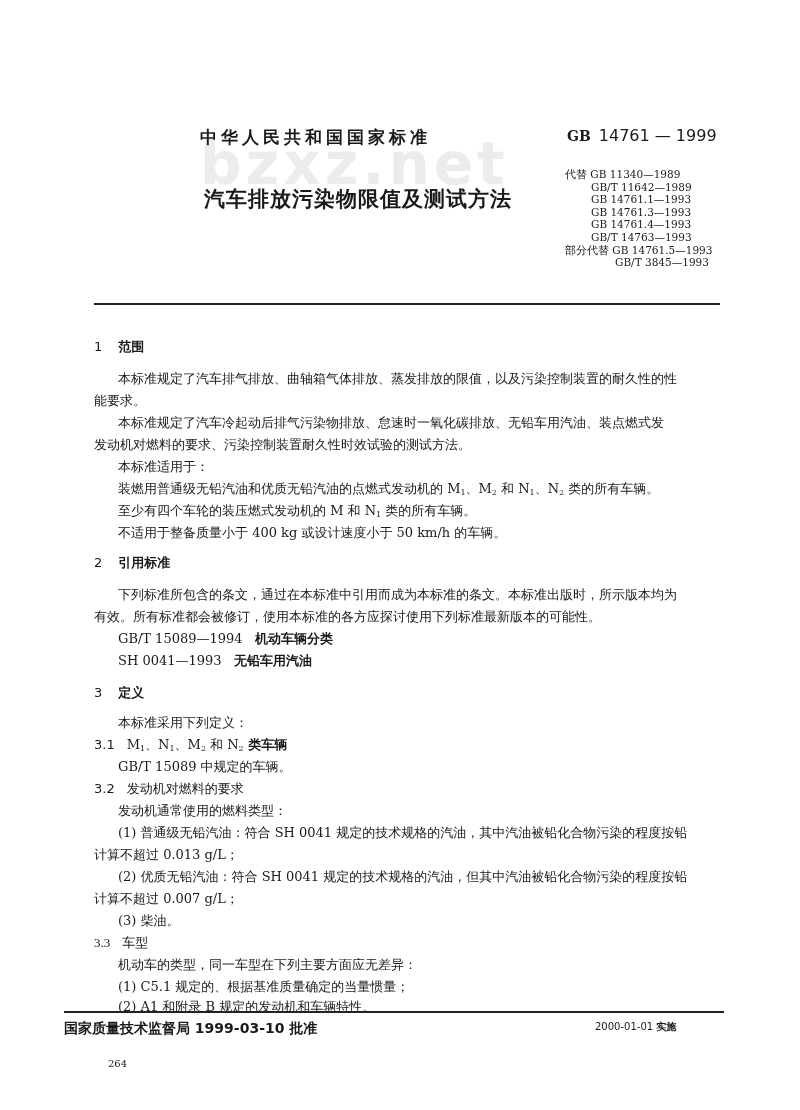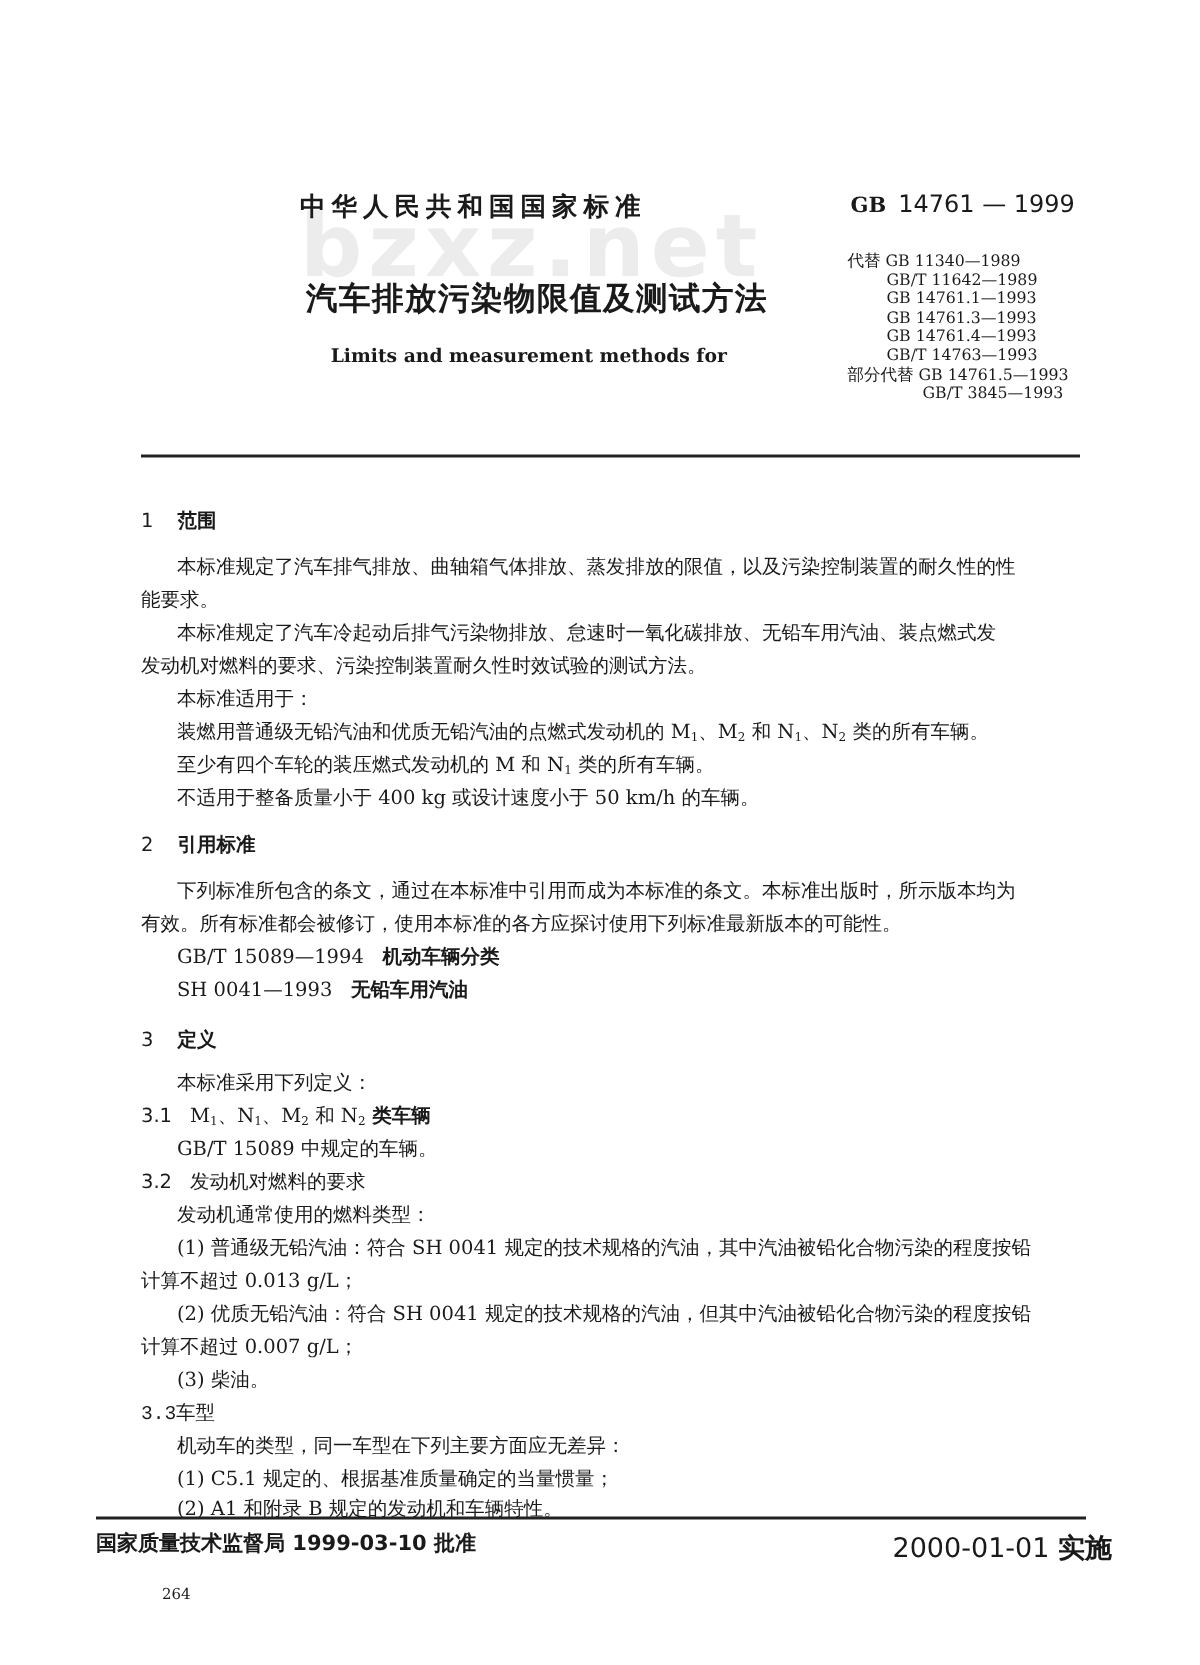--- a/index.html
+++ b/index.html
@@ -34,39 +34,38 @@
     .replaces .lbl { display: inline-block; font-family: "DejaVu Sans", sans-serif; font-size: 11px; }
     .rule-top { left: 94px; top: 303px; width: 626px; height: 2px; background: #222; }
     .section-heading {
       font-family: "DejaVu Sans", sans-serif; font-size: 13px; font-weight: bold; white-space: nowrap;
     }
     .section-heading .n { font-weight: normal; margin-right: 16px; }
     .para { font-size: 13px; line-height: 22px; white-space: nowrap; }
     .sub { font-size: 8px; vertical-align: -2px; }
     .rule-bottom { left: 64px; top: 1011px; width: 660px; height: 2px; background: #222; }
     .footer-left { left: 64px; top: 1020px; font-family: "DejaVu Sans", sans-serif; font-weight: bold; font-size: 14px; white-space: nowrap; }
-    .footer-right { left: 595px; top: 1020px; font-family: "DejaVu Sans", sans-serif; font-size: 18px; white-space: nowrap; }
+    .footer-right { left: 595px; top: 1020px; font-family: "DejaVu Sans", sans-serif; font-size: 10px; white-space: nowrap; }
     .footer-right .b { font-weight: bold; }
     .page-num { left: 108px; top: 1058px; font-size: 10px; }
   </style>
 </head>
 <body>
 
 <div class="abs watermark">bzxz.net</div>
 
 <div class="abs header-title-cn">中华人民共和国国家标准</div>
 
 <div class="abs std-number">
   <span class="gb">GB</span><span class="num">14761 — 1999</span>
 </div>
 
 <div class="abs doc-title-cn">汽车排放污染物限值及测试方法</div>
 
 <div class="abs doc-title-en">
-  <div>Limits and measurement methods for</div>
 </div>
 
 <div class="abs replaces">
   <div class="row"><span class="lbl">代替</span> <span>GB 11340—1989</span></div>
   <div class="row" style="padding-left:26px"><span>GB/T 11642—1989</span></div>
   <div class="row" style="padding-left:26px"><span>GB 14761.1—1993</span></div>
   <div class="row" style="padding-left:26px"><span>GB 14761.3—1993</span></div>
   <div class="row" style="padding-left:26px"><span>GB 14761.4—1993</span></div>
   <div class="row" style="padding-left:26px"><span>GB/T 14763—1993</span></div>
   <div class="row"><span class="lbl">部分代替</span> <span>GB 14761.5—1993</span></div>
@@ -114,21 +113,21 @@
 <div class="abs para" style="left:94px; top:778px;">
   <span style="font-family:'DejaVu Sans',sans-serif;margin-right:12px">3.2</span><span style="font-family:'DejaVu Sans',sans-serif">发动机对燃料的要求</span>
 </div>
 <div class="abs para" style="left:118px; top:800px;">发动机通常使用的燃料类型：</div>
 <div class="abs para" style="left:118px; top:822px;">(1) 普通级无铅汽油：符合 SH 0041 规定的技术规格的汽油，其中汽油被铅化合物污染的程度按铅</div>
 <div class="abs para" style="left:94px; top:844px;">计算不超过 0.013 g/L；</div>
 <div class="abs para" style="left:118px; top:866px;">(2) 优质无铅汽油：符合 SH 0041 规定的技术规格的汽油，但其中汽油被铅化合物污染的程度按铅</div>
 <div class="abs para" style="left:94px; top:888px;">计算不超过 0.007 g/L；</div>
 <div class="abs para" style="left:118px; top:910px;">(3) 柴油。</div>
 <div class="abs para" style="left:94px; top:932px;">
-  <span style="font-family:Liberation Mono, monospace;">3.3</span><span style="font-family:'DejaVu Sans',sans-serif">车型</span>
+  <span style="font-family:Liberation Serif, serif;margin-right:12px">3.3</span><span style="font-family:'DejaVu Sans',sans-serif">车型</span>
 </div>
 <div class="abs para" style="left:118px; top:954px;">机动车的类型，同一车型在下列主要方面应无差异：</div>
 <div class="abs para" style="left:118px; top:976px;">(1) C5.1 规定的、根据基准质量确定的当量惯量；</div>
 <div class="abs para" style="left:118px; top:996px;">(2) A1 和附录 B 规定的发动机和车辆特性。</div>
 
 <div class="abs rule-bottom"></div>
 
 <div class="abs footer-left">国家质量技术监督局 1999-03-10 批准</div>
 <div class="abs footer-right">
   <span>2000-01-01</span> <span class="b">实施</span>

